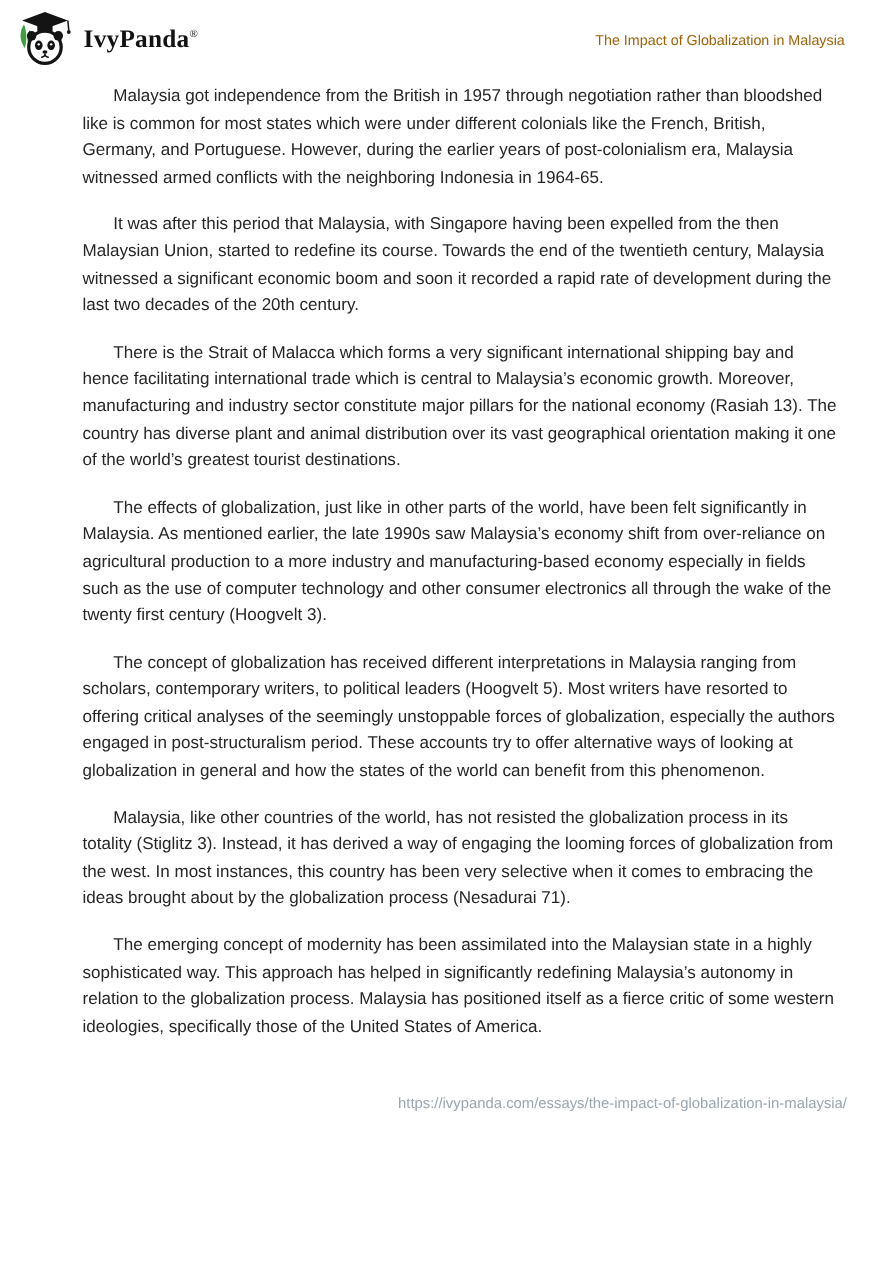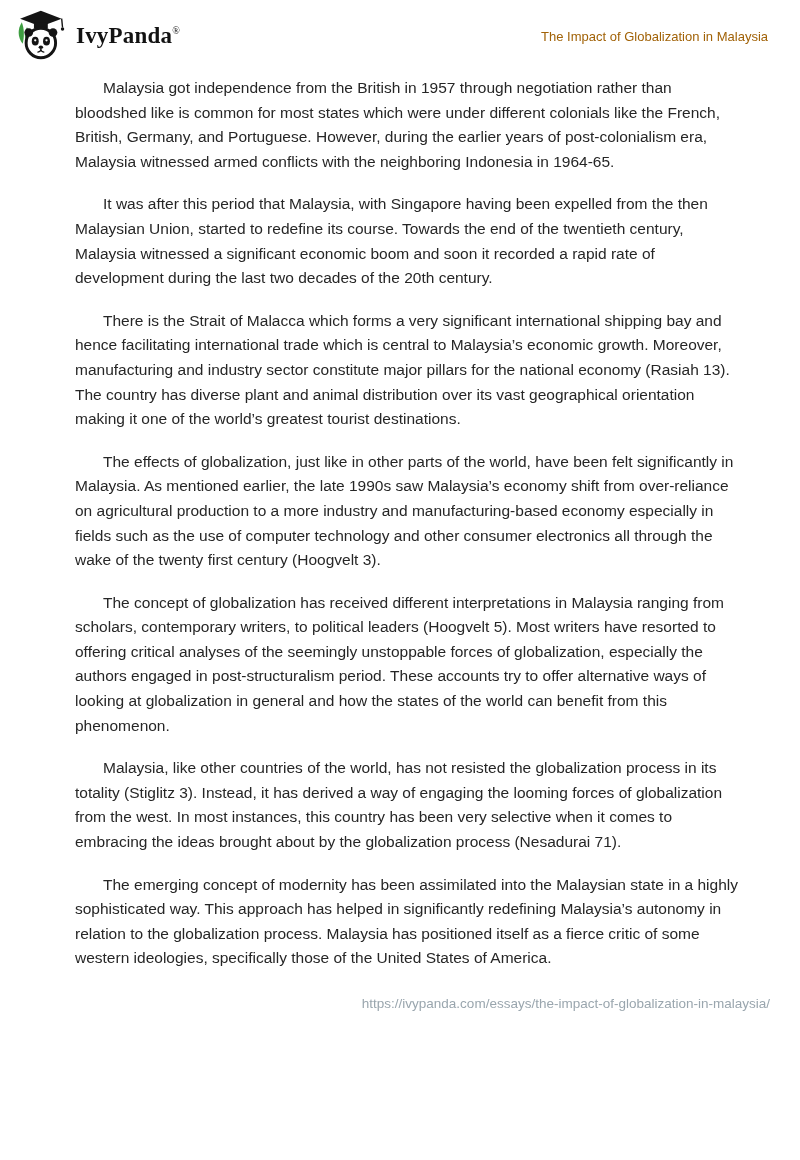--- a/index.html
+++ b/index.html
@@ -36,21 +36,21 @@
     font-size: 10px;
     font-weight: 400;
     vertical-align: 9px;
   }
   .doc-title {
     color: #a16207;
     font-size: 13px;
     font-family: "Liberation Sans", sans-serif;
   }
   .content {
-    padding: 12px 60px 0 75px;
+    padding: 12px 36px 0 75px;
   }
   .content p {
     font-size: 15.5px;
     line-height: 24.6px;
     color: #262626;
     text-indent: 28px;
     margin-bottom: 18px;
     text-align: left;
   }
   .footer {

